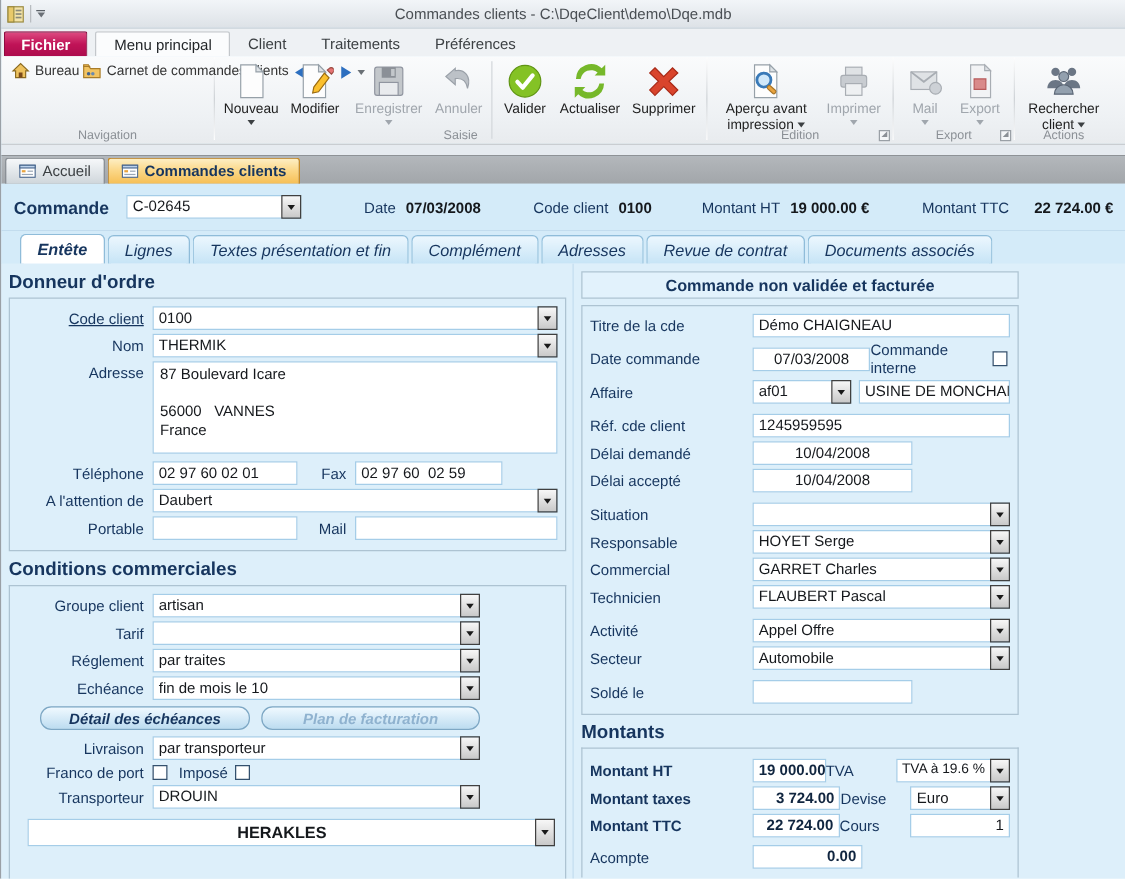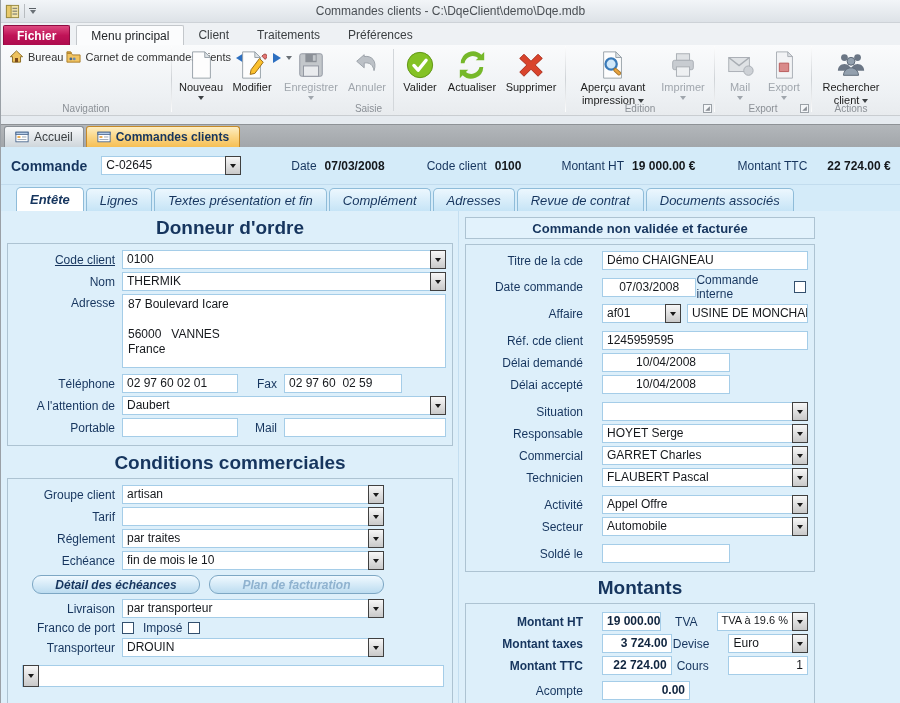--- a/index.html
+++ b/index.html
@@ -68,27 +68,27 @@
   .formtabs{height:26px;background:#d4ebf9;display:flex;align-items:flex-end;padding-left:15px}
   .ttab{height:23px;display:flex;align-items:center;padding:0 13px;font-style:italic;font-size:13px;color:#16355e;
     background:linear-gradient(#ecf7fe,#c6e4f6);border:1px solid #8fbcd9;border-bottom:none;border-radius:5px 5px 0 0;margin-right:2px}
   .ttab.active{background:#fff;font-weight:bold;height:24px}
 
   
   .content{position:relative;height:492px;background:#ddeffa}
   .vdivider{position:absolute;left:457px;top:0;bottom:0;width:1px;background:#c4def0}
   .leftcol{position:absolute;left:6px;top:0;width:446px}
   .rightcol{position:absolute;left:464px;top:0;width:350px}
-  .sectitle{text-align:center;color:#16355e;font-weight:bold;font-size:19px;margin:6px 0 4px}
+  .sectitle{text-align:left;color:#16355e;font-weight:bold;font-size:15px;margin:6px 0 4px}
   .gbox{border:1px solid #adc3d2;padding:6px 6px 8px;background:#ddeffa}
   .gbox.cut{border-bottom:none;padding-bottom:0}
   .frow{display:flex;align-items:center;margin-bottom:3px}
   .flab{width:108px;flex:none;text-align:right;padding-right:7px;color:#16355e;white-space:nowrap}
   .flab.link{text-decoration:underline}
-  .flab-r{width:130px;flex:none;text-align:right;padding-right:19px;color:#16355e;white-space:nowrap}
+  .flab-r{width:130px;flex:none;padding-right:19px;color:#16355e;white-space:nowrap}
   .flab-r.bold{font-weight:bold}
   .adrbox{background:#fff;border:1px solid #a5cde8;padding:2px 5px;height:74px;color:#15181c;white-space:pre-wrap;line-height:1.25;flex:1}
   .pillbtn{height:19px;border-radius:9px;border:1px solid #7da7c4;background:linear-gradient(#f0f9ff,#bcdcf0);
     color:#16355e;font-style:italic;font-weight:bold;font-size:12px;display:flex;align-items:center;justify-content:center}
   .pillbtn.disabled{color:#8fb2cf}
   .statusbox{border:1px solid #adc3d2;background:#e2f2fc;height:22px;display:flex;align-items:center;justify-content:center;
     color:#16355e;font-weight:bold;font-size:13px;margin-top:6px}
   .num{font-weight:bold;color:#10253f}
   svg{display:block}
 </style>
@@ -484,20 +484,21 @@
           <span class="flab">Transporteur</span>
           <div class="combo" style="width:262px">
             <span class="ct">DROUIN</span>
             <span class="cbtn">
                 <span class="tri"></span>
               </span>
           </div>
         </div>
         <div class="frow" style="margin:8px 2px 0 8px">
           <div class="combo" style="flex:1;height:22px">
+            <span class="ct" style="text-align:center;font-weight:bold;font-size:13px;line-height:18px">HERAKLES</span>
             <span class="cbtn">
                 <span class="tri"></span>
               </span>
           </div>
         </div>
       </div>
     </div>
 
     <div class="rightcol">
       <div class="statusbox">Commande non validée et facturée</div>

